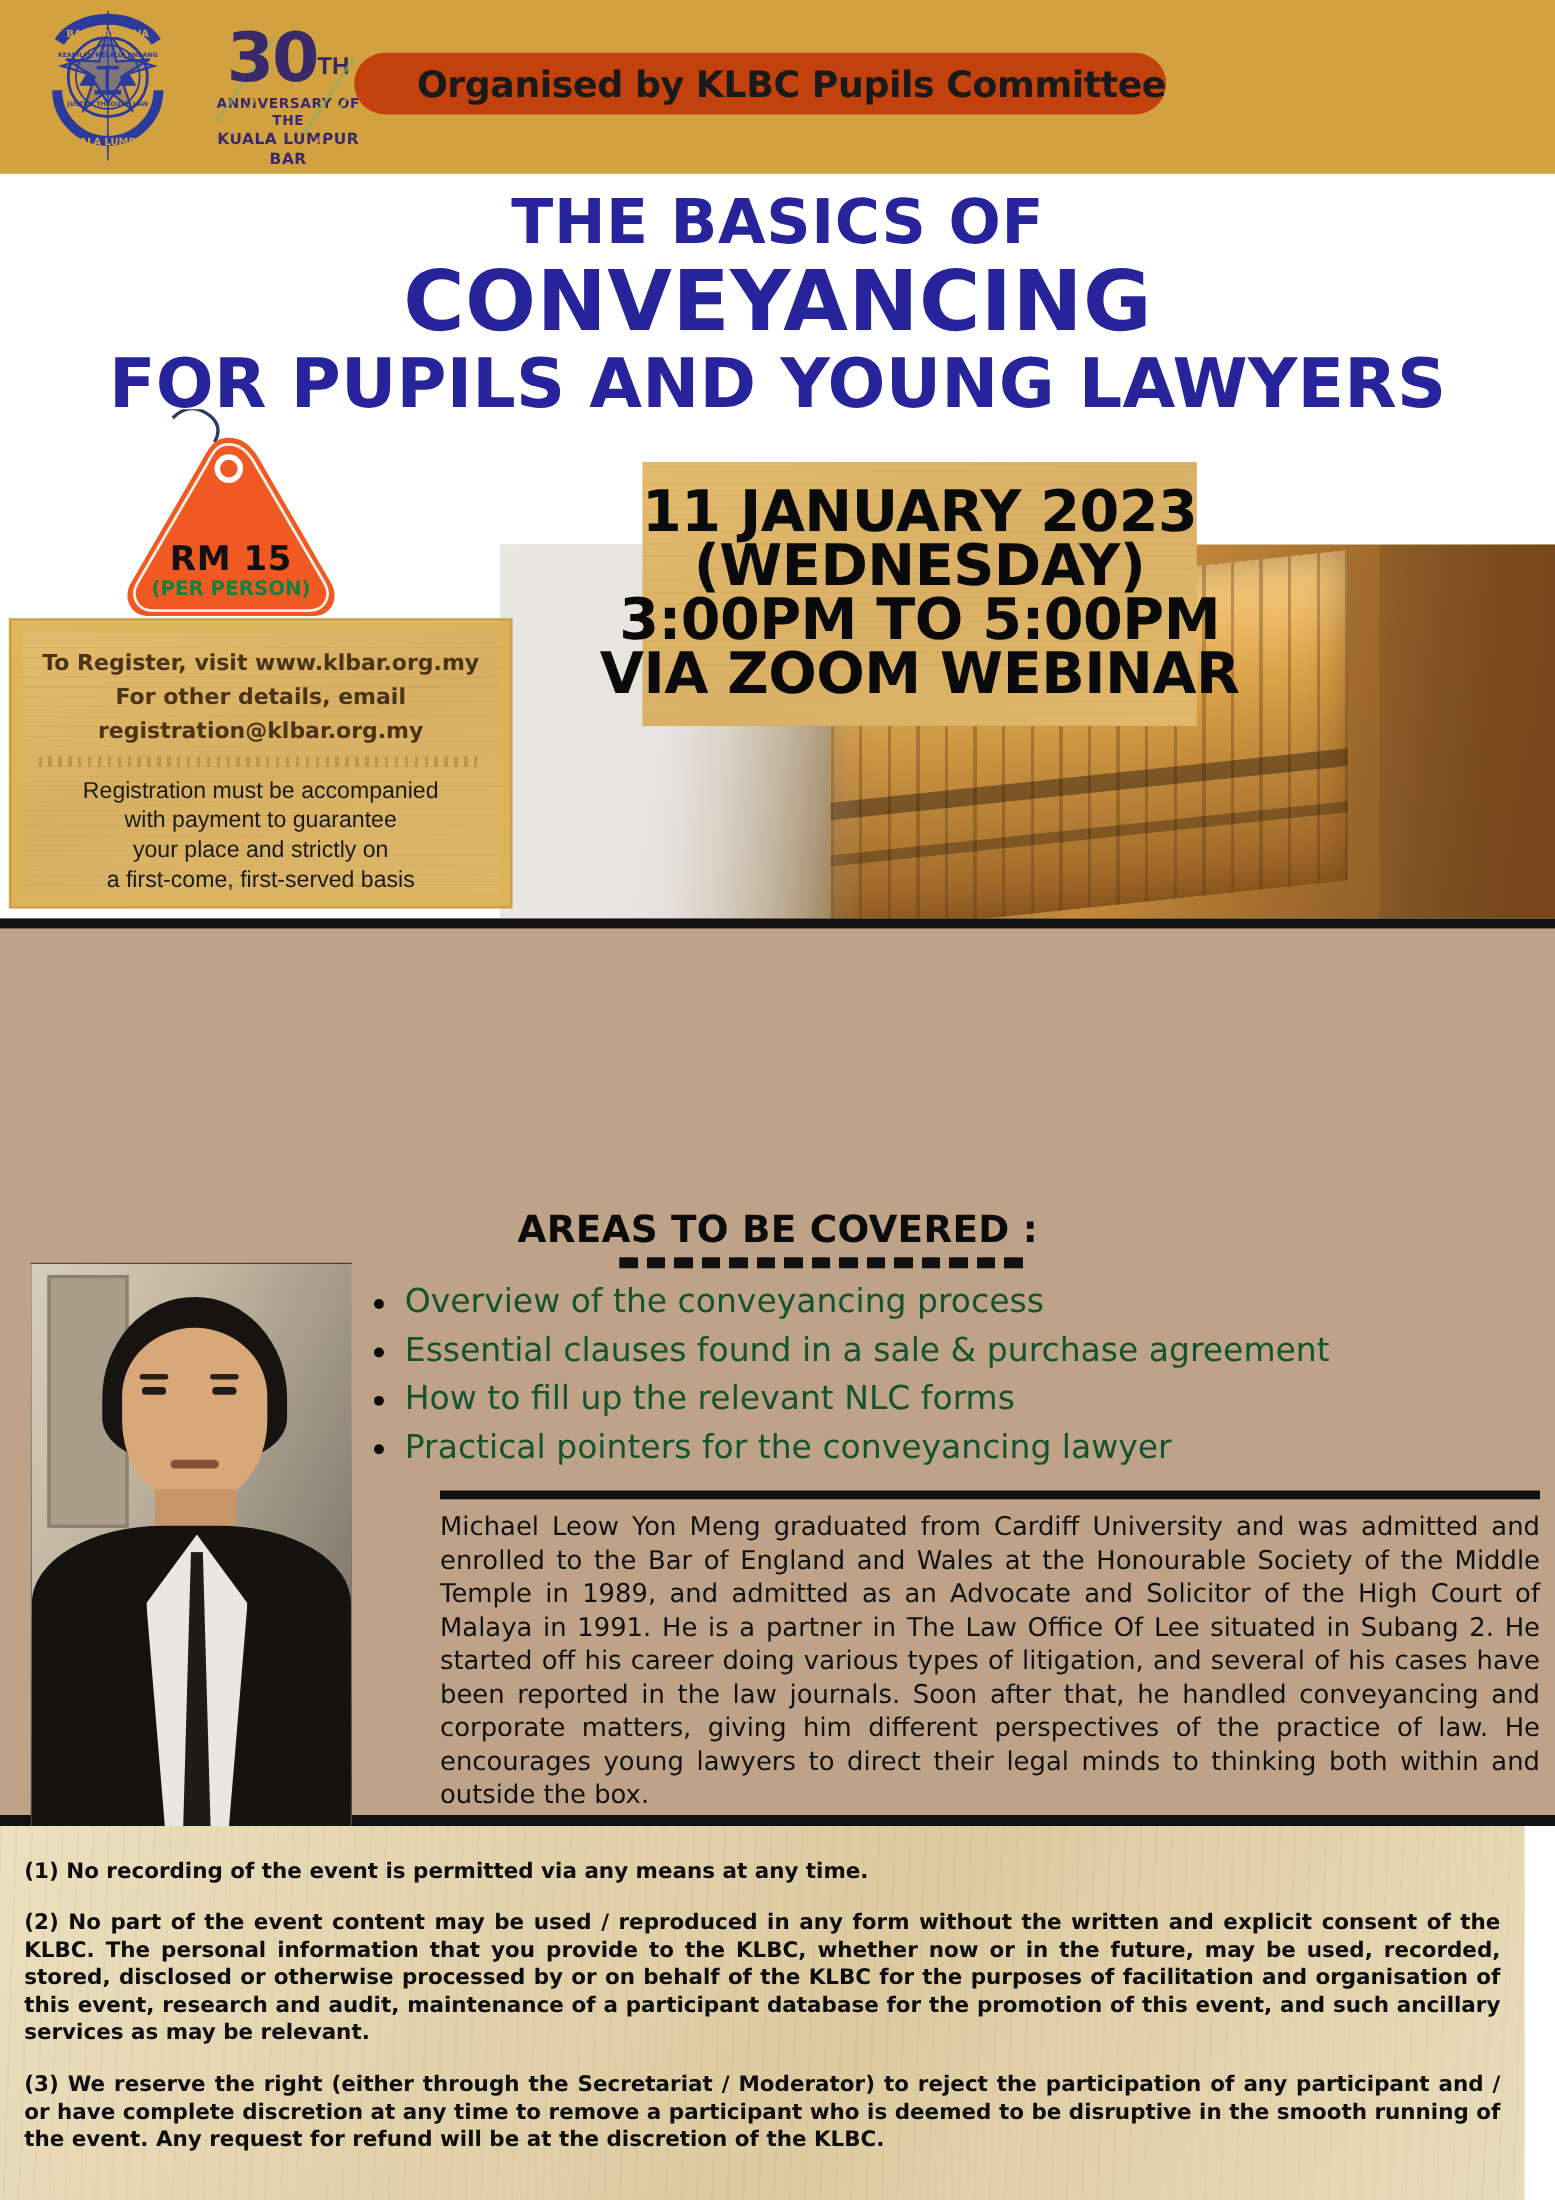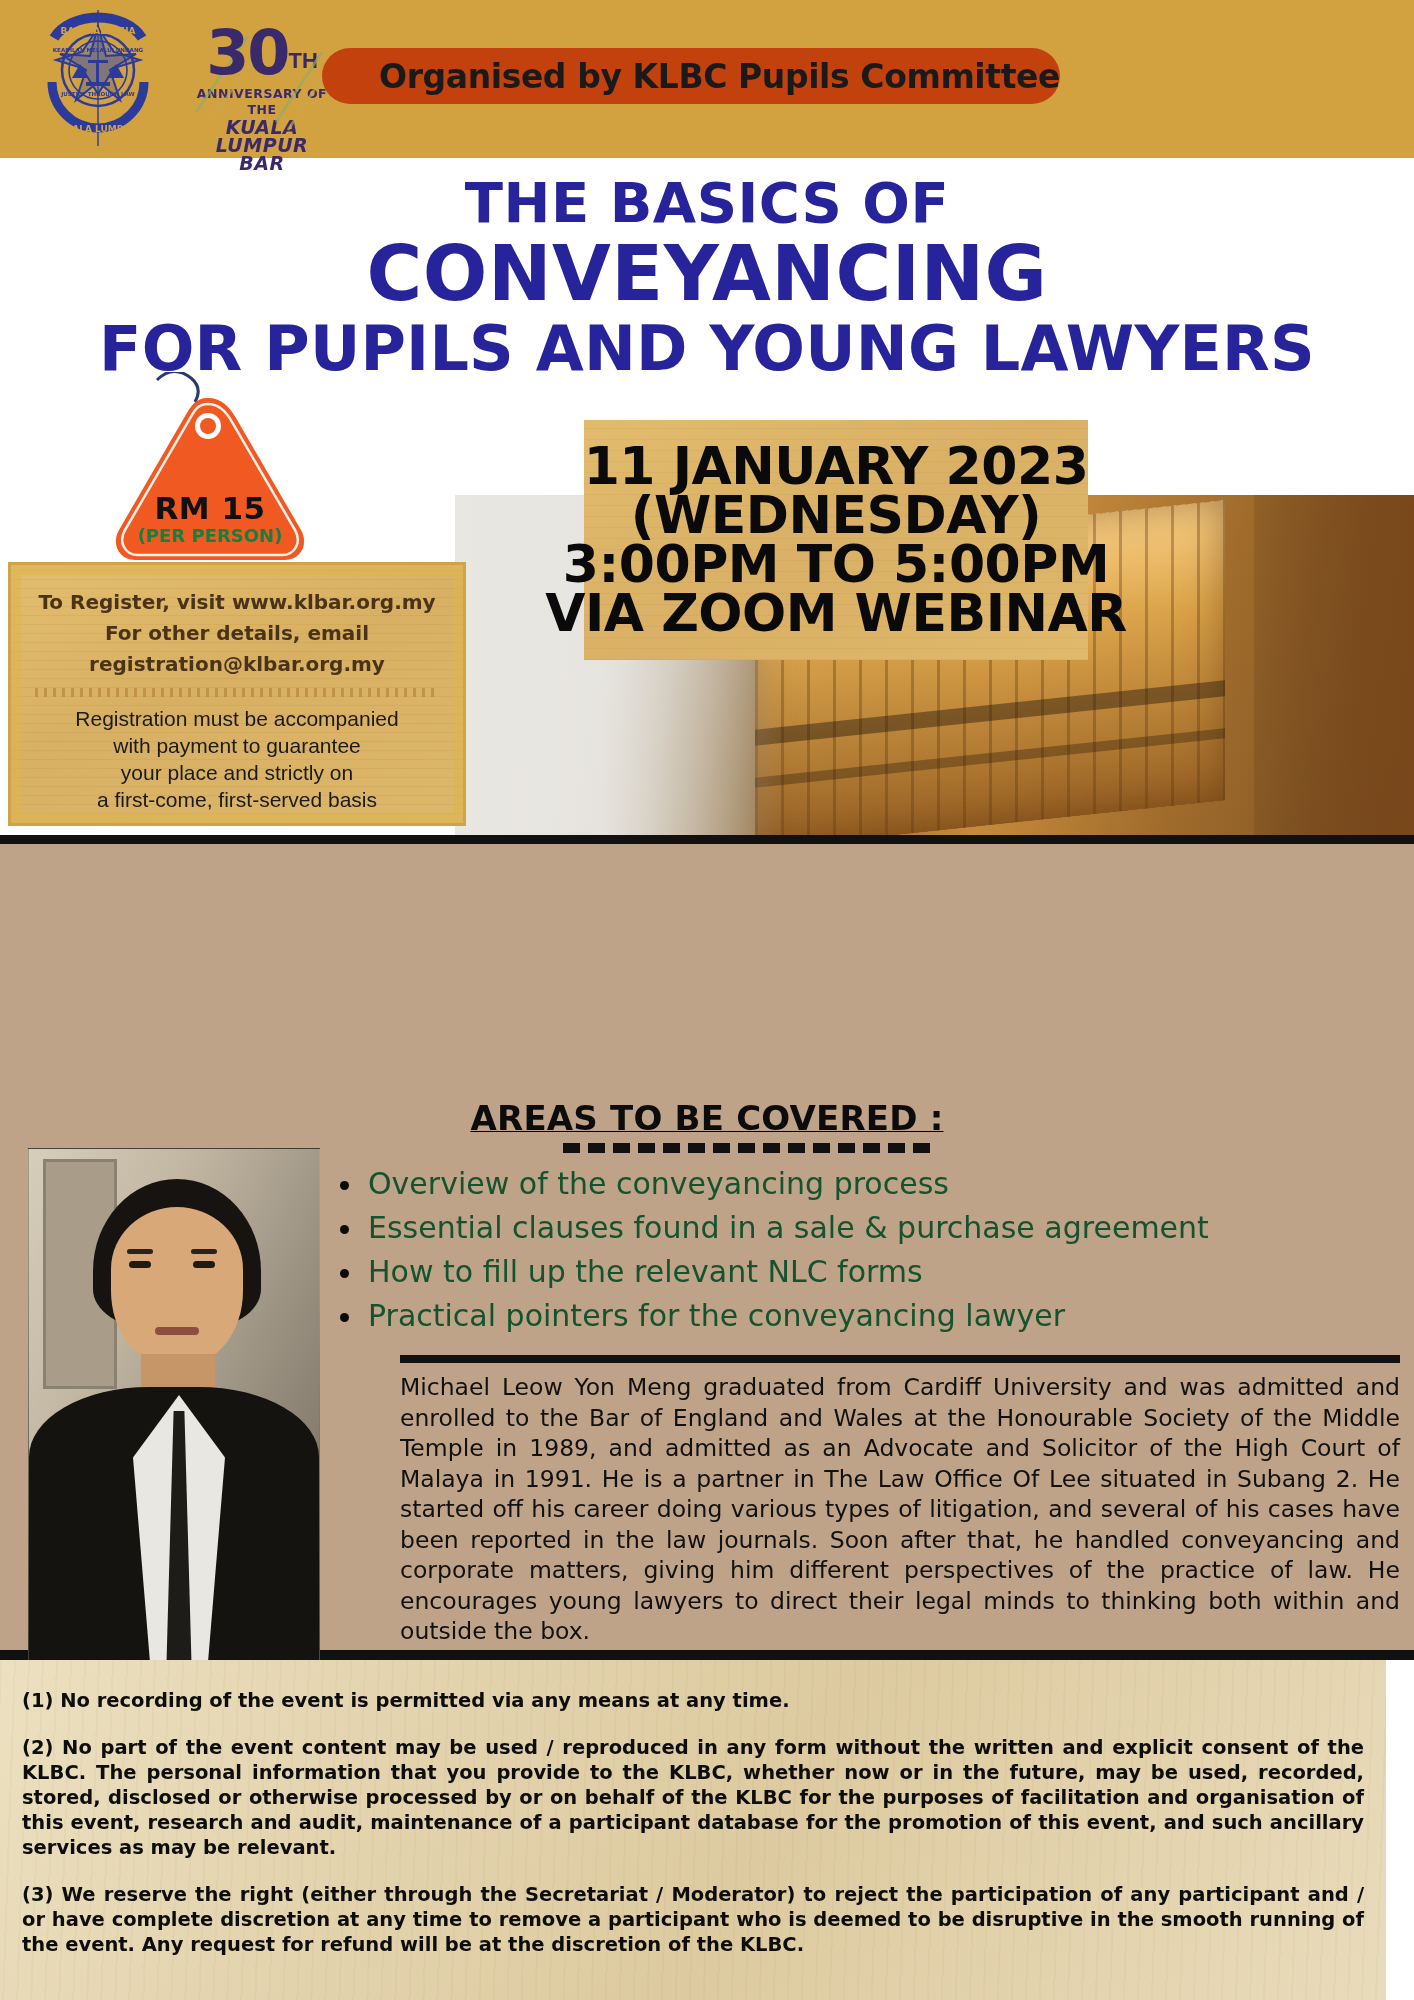--- a/index.html
+++ b/index.html
@@ -33,21 +33,21 @@
   }
   .anniv-th{
     font-size:22px; font-weight:bold; vertical-align:super;
     color:#3a2766; letter-spacing:0;
   }
   .anniv-sub1,.anniv-sub2{
     font-family:"DejaVu Sans", sans-serif;
     font-weight:bold; color:#3b2a6b; letter-spacing:.5px;
   }
   .anniv-sub1{font-size:12.5px; line-height:16px; margin-top:2px;}
-  .anniv-sub2{font-size:19px; line-height:18px;font-style:italic;}
+  .anniv-sub2{font-size:14px; line-height:18px;}
   .anniv-slash{
     position:absolute; left:-6px; top:4px; width:140px; height:110px;
     pointer-events:none;
   }
 
   .organised-pill{
     position:absolute; left:322px; top:48px; width:738px; height:56px;
     background:#c2410c; border-radius:28px;
     display:flex; align-items:center; justify-content:flex-end;
   }
@@ -227,21 +227,21 @@
     clip-path:polygon(50% 0, 100% 22%, 80% 100%, 20% 100%, 0 22%);
   }
   .sp-tie{
     position:absolute; left:132px; top:262px; width:36px; height:268px;
     background:#1d1c18;
     clip-path:polygon(35% 0, 65% 0, 86% 100%, 14% 100%);
   }
 
   
   .areas-head{
-    position:absolute; left:0; top:1098px; width:1414px; text-align:center;text-decoration:underline;
+    position:absolute; left:0; top:1098px; width:1414px; text-align:center;
   }
   .areas-head span{
     font-family:"DejaVu Sans", sans-serif; font-weight:bold;
     font-size:34px; color:#0c0c0c; letter-spacing:.2px;
     position:relative; padding-bottom:6px;
   }
   .areas-dash{
     position:absolute; left:563px; top:1143px; width:370px; height:10px;
     background:repeating-linear-gradient(90deg,#111 0 17px, rgba(0,0,0,0) 17px 25px);
   }

